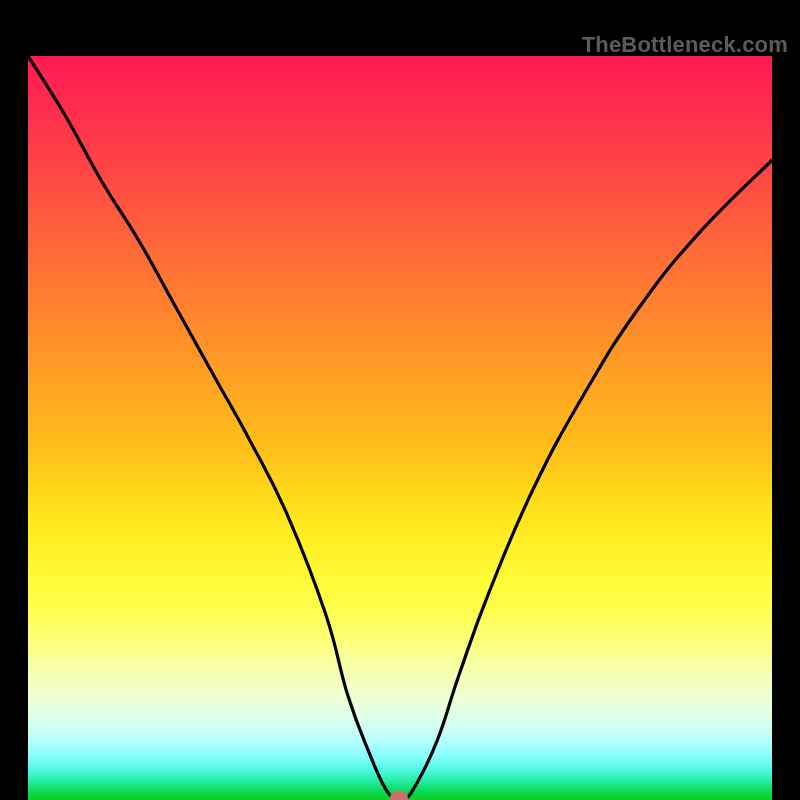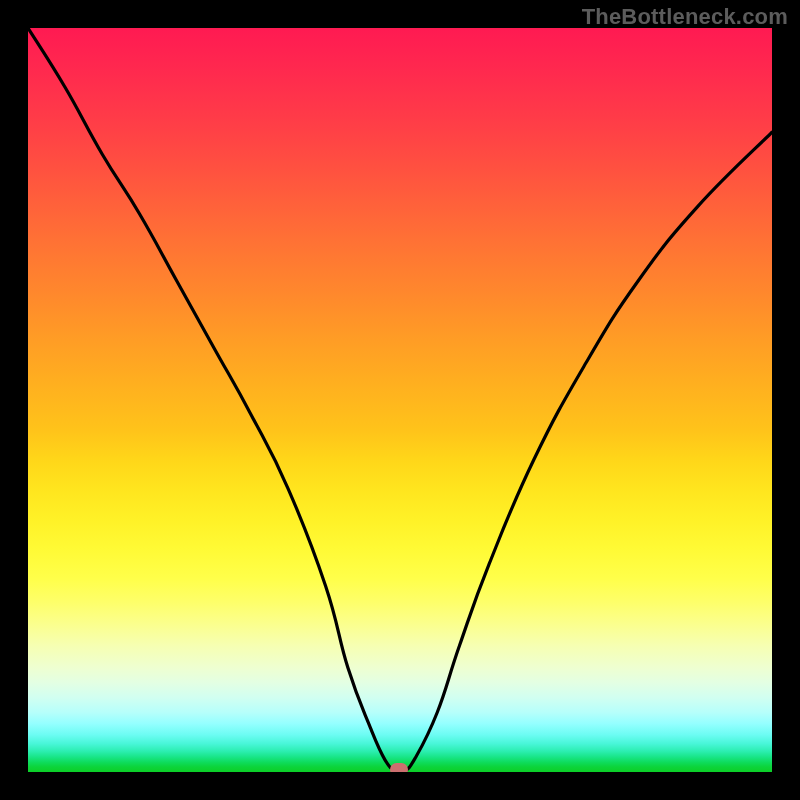--- a/index.html
+++ b/index.html
@@ -2,20 +2,21 @@
 <html><head>
 <meta charset="utf-8">
 <style>
   * { margin: 0; padding: 0; box-sizing: border-box; }
   html, body { width: 800px; height: 800px; overflow: hidden; background: #000; }
   .frame {
     position: relative;
     width: 800px;
     height: 620px;
     background: #000;
+    margin-top: 28px;
   }
   .watermark {
     position: absolute;
     top: 4px;
     right: 12px;
     font-family: Arial, Helvetica, sans-serif;
     font-size: 22px;
     font-weight: 600;
     color: #5c5c5c;
     letter-spacing: 0.2px;

